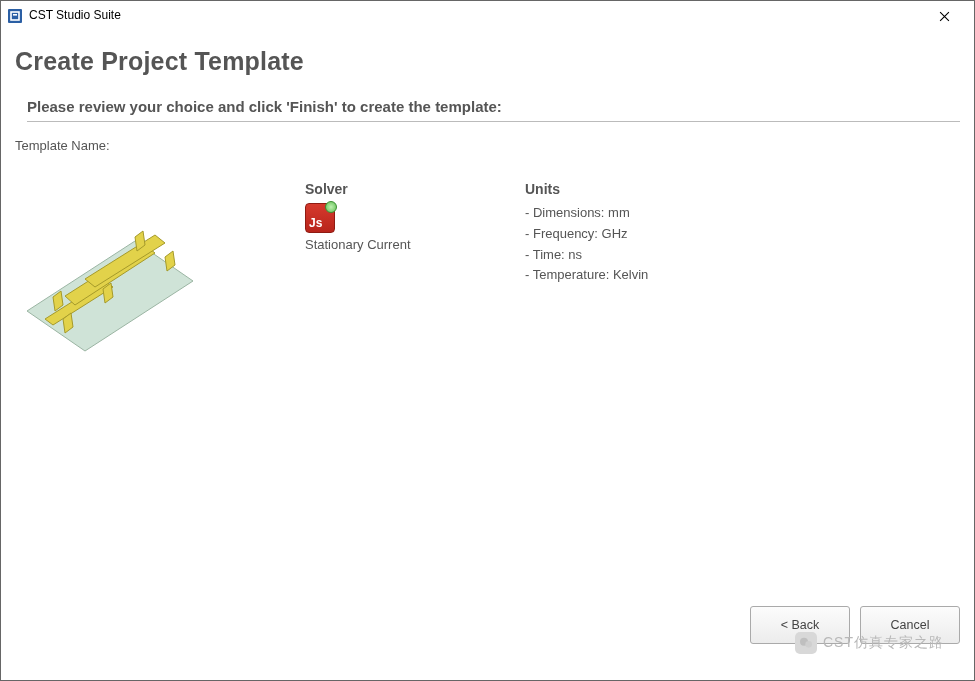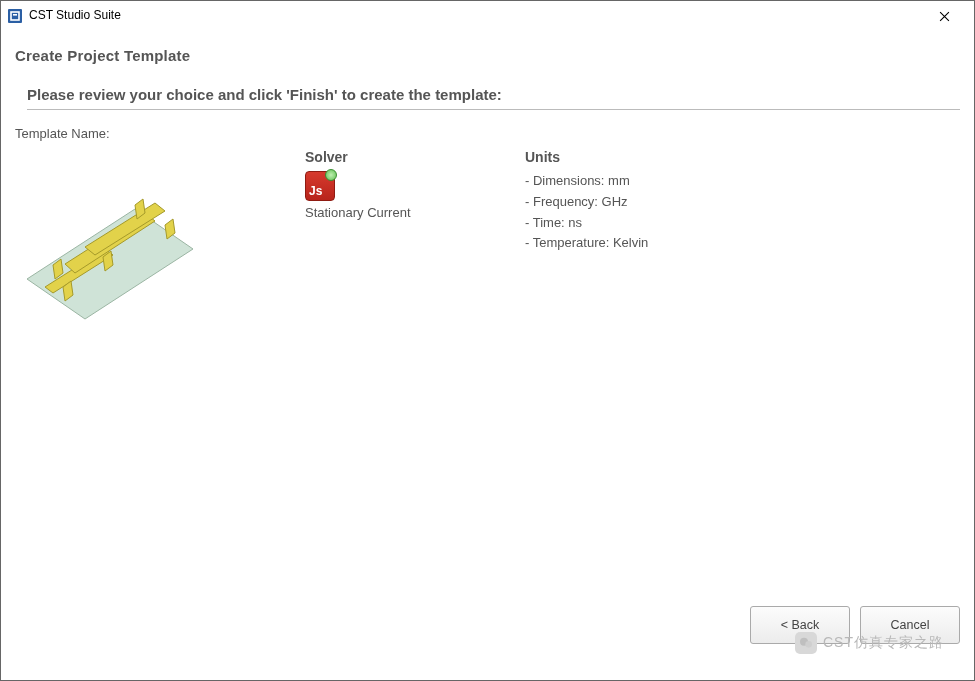--- a/index.html
+++ b/index.html
@@ -33,21 +33,21 @@
     display: inline-flex; align-items: center; justify-content: center;
   }
   .close-btn {
     width: 44px; height: 30px; display:flex; align-items:center; justify-content:center;
     cursor: pointer;
   }
 
   
   .content { padding: 12px 14px 0 14px; }
   .page-title {
-    font-size: 15px;
+    font-size: 25px;
     color: #555;
     margin: 4px 0 22px 0;
     letter-spacing: .2px;
   }
 
   .breadcrumb {
     font-size: 13px;
     color: #666;
     border-bottom: 1px solid #bbb;
     padding-bottom: 8px;
@@ -62,21 +62,21 @@
     font-weight: bold;
     color: #555;
     border-bottom: 1px solid #bbb;
     padding-bottom: 6px;
     margin: 0 0 16px 12px;
   }
 
   .form-row {
     display: flex;
     align-items: center;
-    margin-bottom: 8px;
+    margin-bottom: 28px;
   }
   .form-row label { width: 200px; font-size: 13px; color:#555; }
   .form-row input[type=text] {
     width: 500px;
     height: 28px;
     border: 1px solid #bbb;
     border-radius: 3px;
     padding: 0 8px;
     font-family: inherit;
     font-size: 13px;

